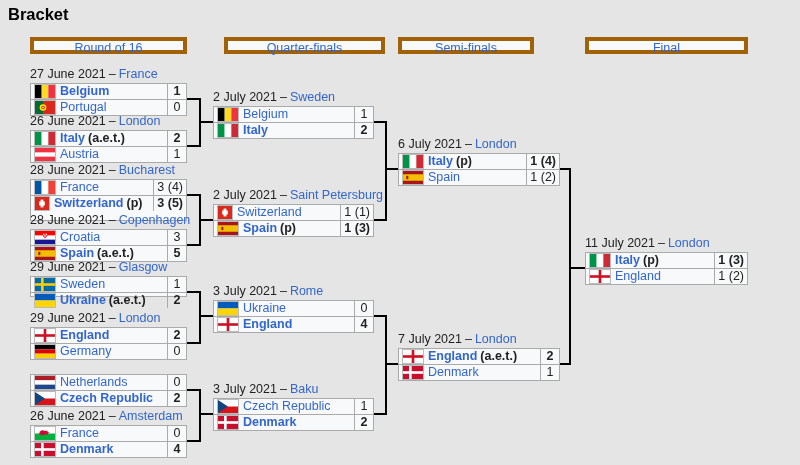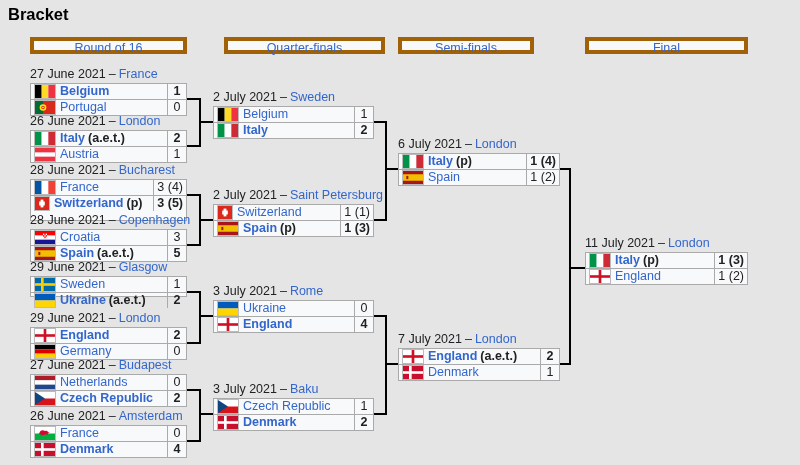--- a/index.html
+++ b/index.html
@@ -195,21 +195,20 @@
             <rect width="30" height="6.7" fill="#000"></rect>
             <rect y="6.7" width="30" height="6.7" fill="#DD0000"></rect>
             <rect y="13.3" width="30" height="6.7" fill="#FFCE00"></rect>
           </svg>
         </span>
         <a class="tname">Germany</a>
         <span class="suffix"></span>
         <span class="score">0</span>
       </div>
     </div>
-    <div class="mdate" style="left: 30px; top: 359px;"><span>27 June 2021</span><span style="margin: 0px 3px;">–</span><a class="city">Budapest</a></div>
     <div class="match" style="left: 30px; top: 374px; width: 157px; height: 33px;">
       <div class="trow">
         <span class="flag">
           <svg width="20" height="13" viewBox="0 0 30 20" preserveAspectRatio="none">
             <rect width="30" height="6.7" fill="#AE1C28"></rect>
             <rect y="6.7" width="30" height="6.7" fill="#fff"></rect>
             <rect y="13.3" width="30" height="6.7" fill="#21468B"></rect>
           </svg>
         </span>
         <a class="tname">Netherlands</a>

